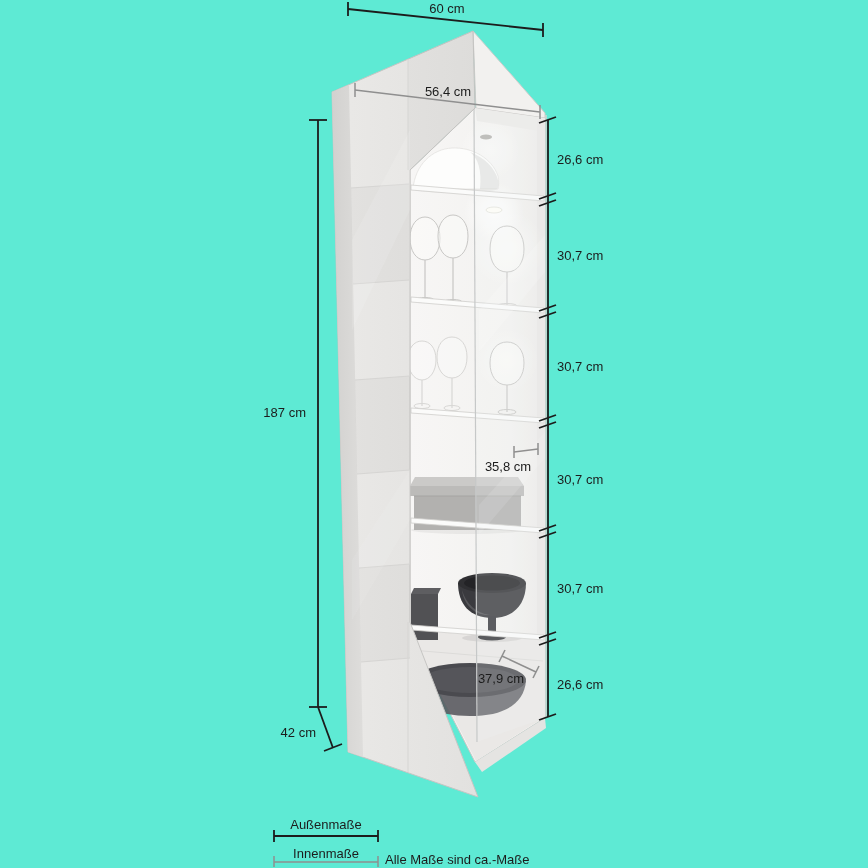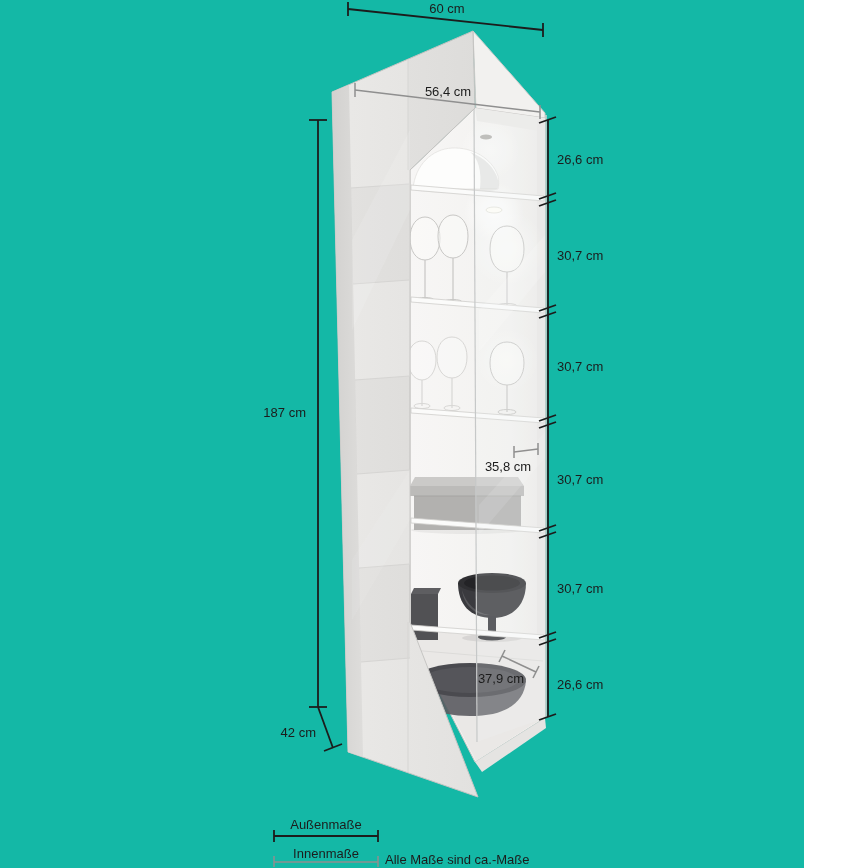--- a/index.html
+++ b/index.html
@@ -1,16 +1,16 @@
 <!DOCTYPE html>
 <html><head>
 <meta charset="utf-8">
 <style>
   html,body{margin:0;padding:0;background:#ffffff;}
-  #stage{position:relative;width:804px;height:868px;background:#14b8a6;overflow:hidden;
+  #stage{position:relative;width:868px;height:868px;background:#5eead4;overflow:hidden;
          font-family:"Liberation Sans",sans-serif;}
   svg{position:absolute;left:0;top:0;}
   .dim-text{font-family:"Liberation Sans",sans-serif;font-size:13px;fill:#1c1c1c;}
   .dim-outer{stroke:#1c1c1c;stroke-width:1.8;fill:none;}
   .dim-inner{stroke:#8f8f8f;stroke-width:1.5;fill:none;}
   .seam{stroke:#d6d5d3;stroke-width:1;fill:none;}
   .shelf{fill:#fbfbfa;stroke:#cfcecc;stroke-width:0.8;}
   .glass-stroke{stroke:#c8c7c5;stroke-width:1;fill:rgba(252,252,251,0.45);}
   .glass-faint{stroke:#d8d7d5;stroke-width:1;fill:rgba(252,252,251,0.35);}
 </style>

